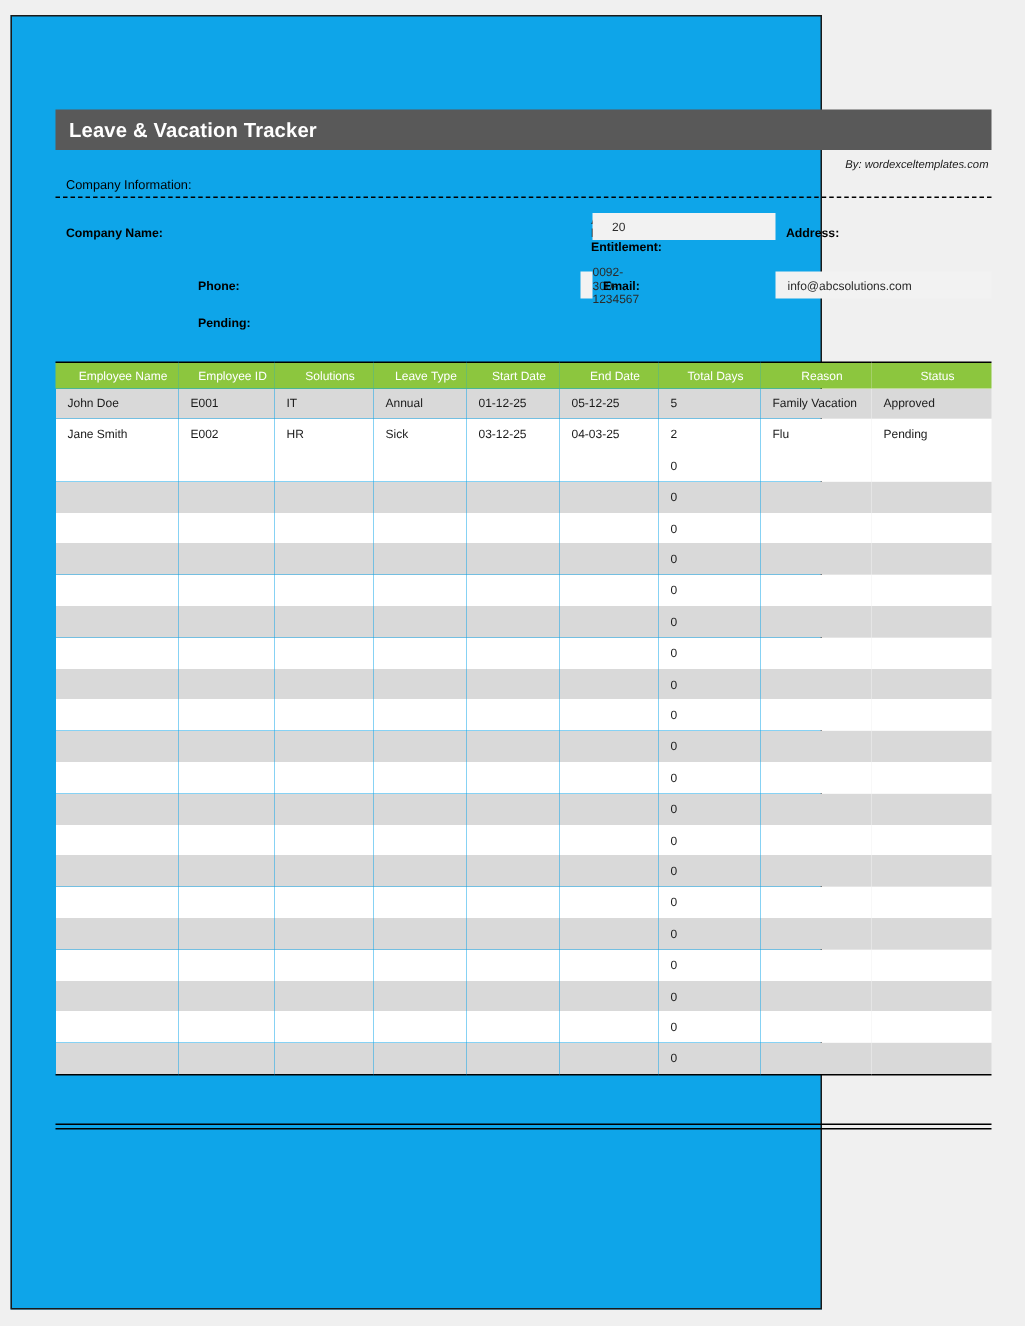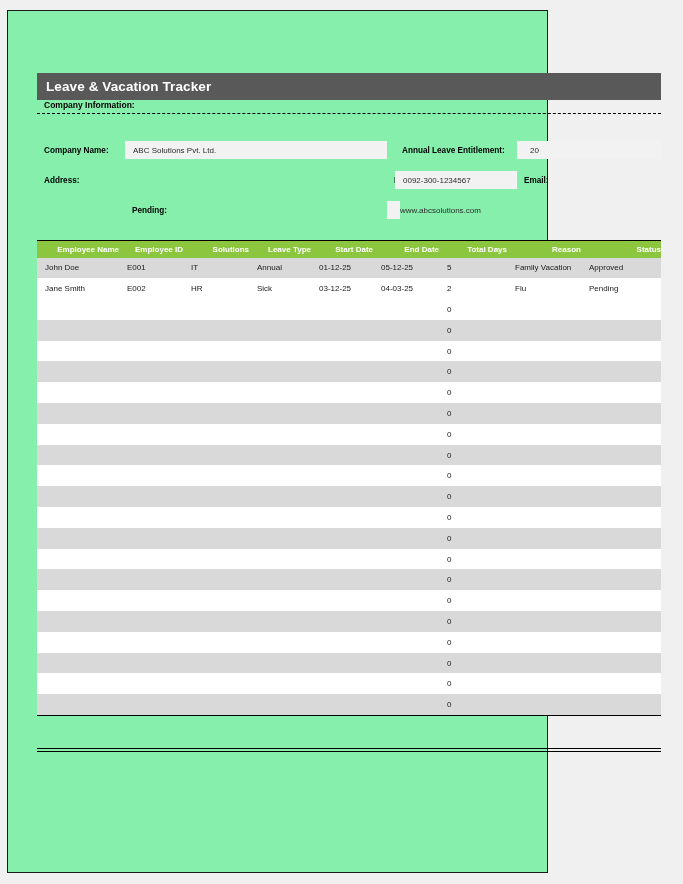--- a/index.html
+++ b/index.html
@@ -7,21 +7,21 @@
     margin: 0; padding: 0;
     width: 683px; height: 884px;
     background: #f0f0f0;
     font-family: "Liberation Sans", sans-serif;
     overflow: hidden;
   }
   #page {
     position: absolute;
     left: 7px; top: 10px;
     width: 541px; height: 863px;
-    background: #86efac;
+    background: #0ea5e9;
     border: 1.5px solid #1a1a1a;
   }
   #sheet {
     position: absolute;
     left: 29px; top: 62px;
     width: 624px;
   }
 
   
   .title-bar {
@@ -46,30 +46,30 @@
   }
   .byline-row .byline-text {
     font-size: 7.5px;
     font-style: italic;
     color: #1a1a1a;
   }
 
   
   .section-label {
     font-size: 8.5px;
-    font-weight: bold;
+    font-weight: normal;
     color: #000000;
     padding: 0 0 3px 7px;
     border-bottom: 1.4px dashed #000000;
   }
   .section-label.tracker { padding-top: 0; }
 
   
   .form-grid {
-    margin-top: 27px;
+    margin-top: 10px;
     display: grid;
     grid-template-columns: 88px 262px 8px 122px 144px;
     row-gap: 12px;
   }
   .form-label {
     font-size: 8.2px;
     font-weight: bold;
     color: #000000;
     display: flex;
     align-items: center;
@@ -101,22 +101,22 @@
   table.tracker col.c-start  { width: 62px; }
   table.tracker col.c-end    { width: 66px; }
   table.tracker col.c-days   { width: 68px; }
   table.tracker col.c-reason { width: 74px; }
   table.tracker col.c-status { width: 80px; }
 
   table.tracker thead th {
     background: #8cc63e;
     color: #ffffff;
     font-size: 8px;
-    font-weight: bold;
-    text-align: right;
+    font-weight: normal;
+    text-align: center;
     height: 17px;
     padding: 0 0 0 8px;
     border-top: 1.2px solid #000000;
     white-space: nowrap;
   }
   table.tracker tbody td {
     font-size: 8px;
     color: #1a1a1a;
     height: 20.8px;
     padding: 0 0 0 8px;
@@ -139,39 +139,41 @@
 </head>
 <body>
 
 <div id="page">
   <div id="sheet">
 
     <div class="title-bar">
       <span class="title-text">Leave &amp; Vacation Tracker</span>
     </div>
 
+    <div class="byline-row">
+      <span class="byline-text">By: wordexceltemplates.com</span>
+    </div>
 
     <div class="section-label">Company Information:</div>
 
     <div class="form-grid">
       <div class="form-label">Company Name:</div>
-      <div class="form-value">ABC Solutions Pvt. Ltd.</div>
       <div class="form-spacer"></div>
       <div class="form-label">Annual Leave Entitlement:</div>
       <div class="form-value indent">20</div>
 
       <div class="form-label">Address:</div>
       <div class="form-spacer"></div>
       <div class="form-label">Phone:</div>
       <div class="form-value">0092-300-1234567</div>
 
       <div class="form-label">Email:</div>
+      <div class="form-value">info@abcsolutions.com</div>
       <div class="form-spacer"></div>
       <div class="form-label">Pending:</div>
-      <div class="form-value indent">www.abcsolutions.com</div>
     </div>
 
     <div class="tracker-wrap">
 
       <table class="tracker">
         <colgroup>
           <col class="c-name">
             <col class="c-id">
             <col class="c-dept">
             <col class="c-type">

